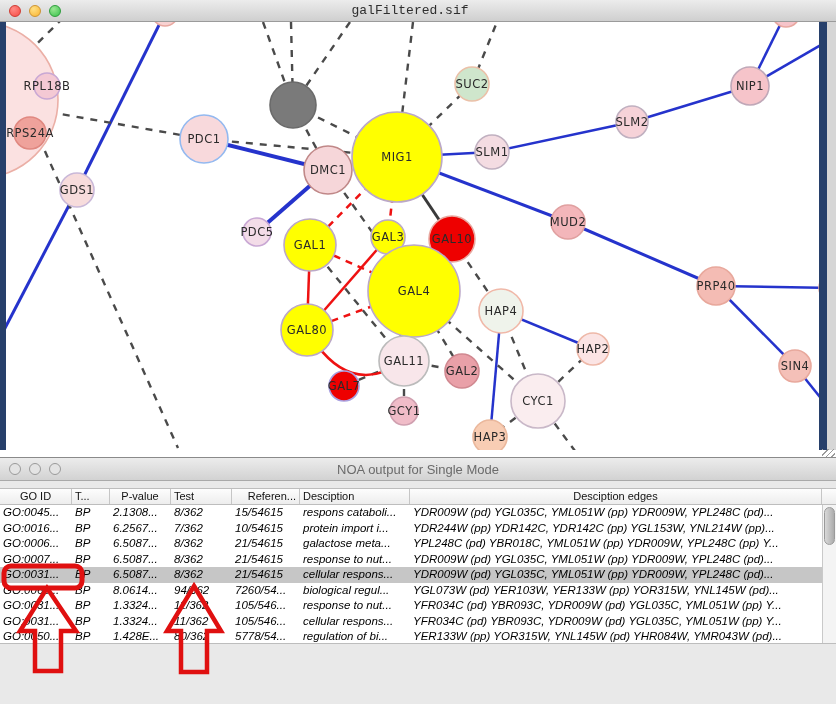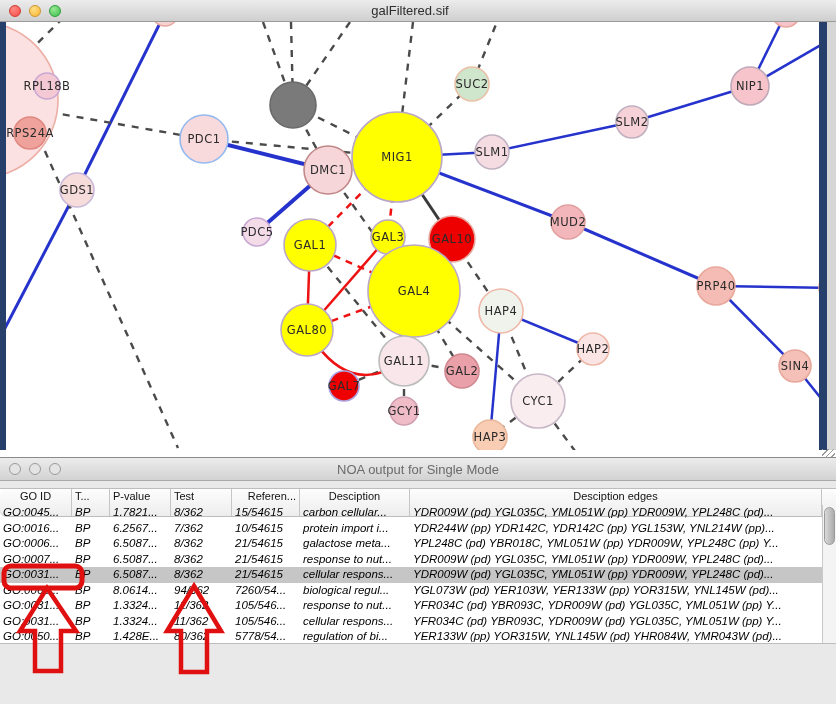--- a/index.html
+++ b/index.html
@@ -1,33 +1,33 @@
 <!DOCTYPE html>
 <html><head>
 <meta charset="utf-8">
 <style>
   html,body{margin:0;padding:0;}
   body{width:836px;height:704px;position:relative;font-family:"Liberation Sans","DejaVu Sans",sans-serif;background:#fff;overflow:hidden;}
   .window-top{position:absolute;left:0;top:0;width:836px;height:457px;background:#fff;}
   .titlebar{position:absolute;left:0;top:0;width:100%;height:22px;background:linear-gradient(#ECECEC,#CFCFCF);border-bottom:1px solid #9B9B9B;box-sizing:border-box;}
-  .titlebar .title{position:absolute;left:0;right:16px;top:3px;text-align:center;font-size:13px;color:#2e2e2e;}
+  .titlebar .title{position:absolute;left:0;right:16px;top:3px;text-align:center;font-size:13px;color:#2e2e2e;font-family:Liberation Mono, monospace;}
   .lights{position:absolute;left:9px;top:5px;display:flex;gap:8px;}
   .light{width:12px;height:12px;border-radius:50%;box-sizing:border-box;}
   .light.red{background:radial-gradient(circle at 35% 30%,#FF8A85,#F74B43);border:1px solid #CF3B33;}
   .light.yellow{background:radial-gradient(circle at 35% 30%,#FFE084,#F9B432);border:1px solid #CE9431;}
   .light.green{background:radial-gradient(circle at 35% 30%,#9BE793,#38C14C);border:1px solid #2E9E3C;}
   .light.gray{background:#E4E4E4;border:1px solid #9a9a9a;}
   #net-svg{position:absolute;left:0;top:22px;width:836px;height:428px;background:#fff;}
   .bottom-strip{position:absolute;left:0;top:450px;width:836px;height:7px;background:#fff;}
   .grip{position:absolute;right:1px;top:449px;width:13px;height:8px;background:repeating-linear-gradient(135deg,#9a9a9a 0 1px,transparent 1px 4px);}
   .window-noa{position:absolute;left:0;top:457px;width:836px;height:247px;background:#E9E9E9;border-top:1px solid #8a8a8a;box-sizing:border-box;}
   .noa-titlebar{position:absolute;left:0;top:0;width:100%;height:23px;background:linear-gradient(#ECECEC,#D2D2D2);border-bottom:1px solid #A9A9A9;box-sizing:border-box;}
   .noa-titlebar .title{position:absolute;left:0;right:0;top:4px;text-align:center;font-size:13px;color:#6b6b6b;}
   .noa-table{position:absolute;left:0;top:30px;width:836px;height:156px;background:#fff;border-top:1px solid #bdbdbd;border-bottom:1px solid #bdbdbd;box-sizing:border-box;}
-  .thead{display:grid;grid-template-columns:72px 38px 61px 61px 68px 110px 1fr 14px;height:28px;background:linear-gradient(#FDFDFD,#EDEDED);border-bottom:1px solid #BDBDBD;box-sizing:border-box;border-radius:7px;}
+  .thead{display:grid;grid-template-columns:72px 38px 61px 61px 68px 110px 1fr 14px;height:16px;background:linear-gradient(#FDFDFD,#EDEDED);border-bottom:1px solid #BDBDBD;box-sizing:border-box;}
   .th{font-size:11px;color:#111;line-height:15px;border-right:1px solid #C6C6C6;overflow:hidden;white-space:nowrap;padding:0 3px;box-sizing:border-box;}
   .th:last-child{border-right:none;}
   .tbody{position:absolute;left:0;top:16px;right:14px;bottom:0;overflow:hidden;font-style:italic;}
   .tr{display:grid;grid-template-columns:72px 38px 61px 61px 68px 110px 1fr;height:15.5px;}
   .tr.selected{background:#C6C6C6;}
   .td{font-size:11.5px;color:#000;line-height:15.5px;white-space:nowrap;overflow:hidden;padding:0 3px;box-sizing:border-box;}
   .vscroll{position:absolute;right:0;top:16px;bottom:0;width:14px;background:#F4F4F4;border-left:1px solid #C9C9C9;box-sizing:border-box;}
   .vthumb{position:absolute;left:1px;top:2px;width:11px;height:38px;border-radius:6px;background:linear-gradient(90deg,#D9D9D9,#ABABAB);border:1px solid #9a9a9a;box-sizing:border-box;}
   #annot{position:absolute;left:0;top:0;width:836px;height:704px;pointer-events:none;}
 </style>
@@ -171,35 +171,35 @@
       <div class="light gray"></div>
       <div class="light gray"></div>
       <div class="light gray"></div>
     </div>
     <div class="title">NOA output for Single Mode</div>
   </div>
   <div class="noa-table">
     <div class="thead" id="thead">
         <div class="th" style="text-align: center;">GO ID</div>
         <div class="th" style="text-align: left;">T...</div>
-        <div class="th" style="text-align: left;">P-value</div>
+        <div class="th" style="text-align: center;">P-value</div>
         <div class="th" style="text-align: left;">Test</div>
         <div class="th" style="text-align: right;">Referen...</div>
-        <div class="th" style="text-align: center;">Desciption</div>
+        <div class="th" style="">Desciption</div>
         <div class="th" style="text-align: center;">Desciption edges</div>
         <div class="th"></div>
       </div>
     <div class="tbody" id="tbody">
         <div class="tr">
           <div class="td">GO:0045...</div>
           <div class="td">BP</div>
-          <div class="td">1.7821...</div>
+          <div class="td">2.1308...</div>
           <div class="td">8/362</div>
           <div class="td">15/54615</div>
-          <div class="td">carbon cellular...</div>
+          <div class="td">respons cataboli...</div>
           <div class="td">YDR009W (pd) YGL035C, YML051W (pp) YDR009W, YPL248C (pd)...</div>
         </div>
         <div class="tr">
           <div class="td">GO:0016...</div>
           <div class="td">BP</div>
           <div class="td">6.2567...</div>
           <div class="td">7/362</div>
           <div class="td">10/54615</div>
           <div class="td">protein import i...</div>
           <div class="td">YDR244W (pp) YDR142C, YDR142C (pp) YGL153W, YNL214W (pp)...</div>

